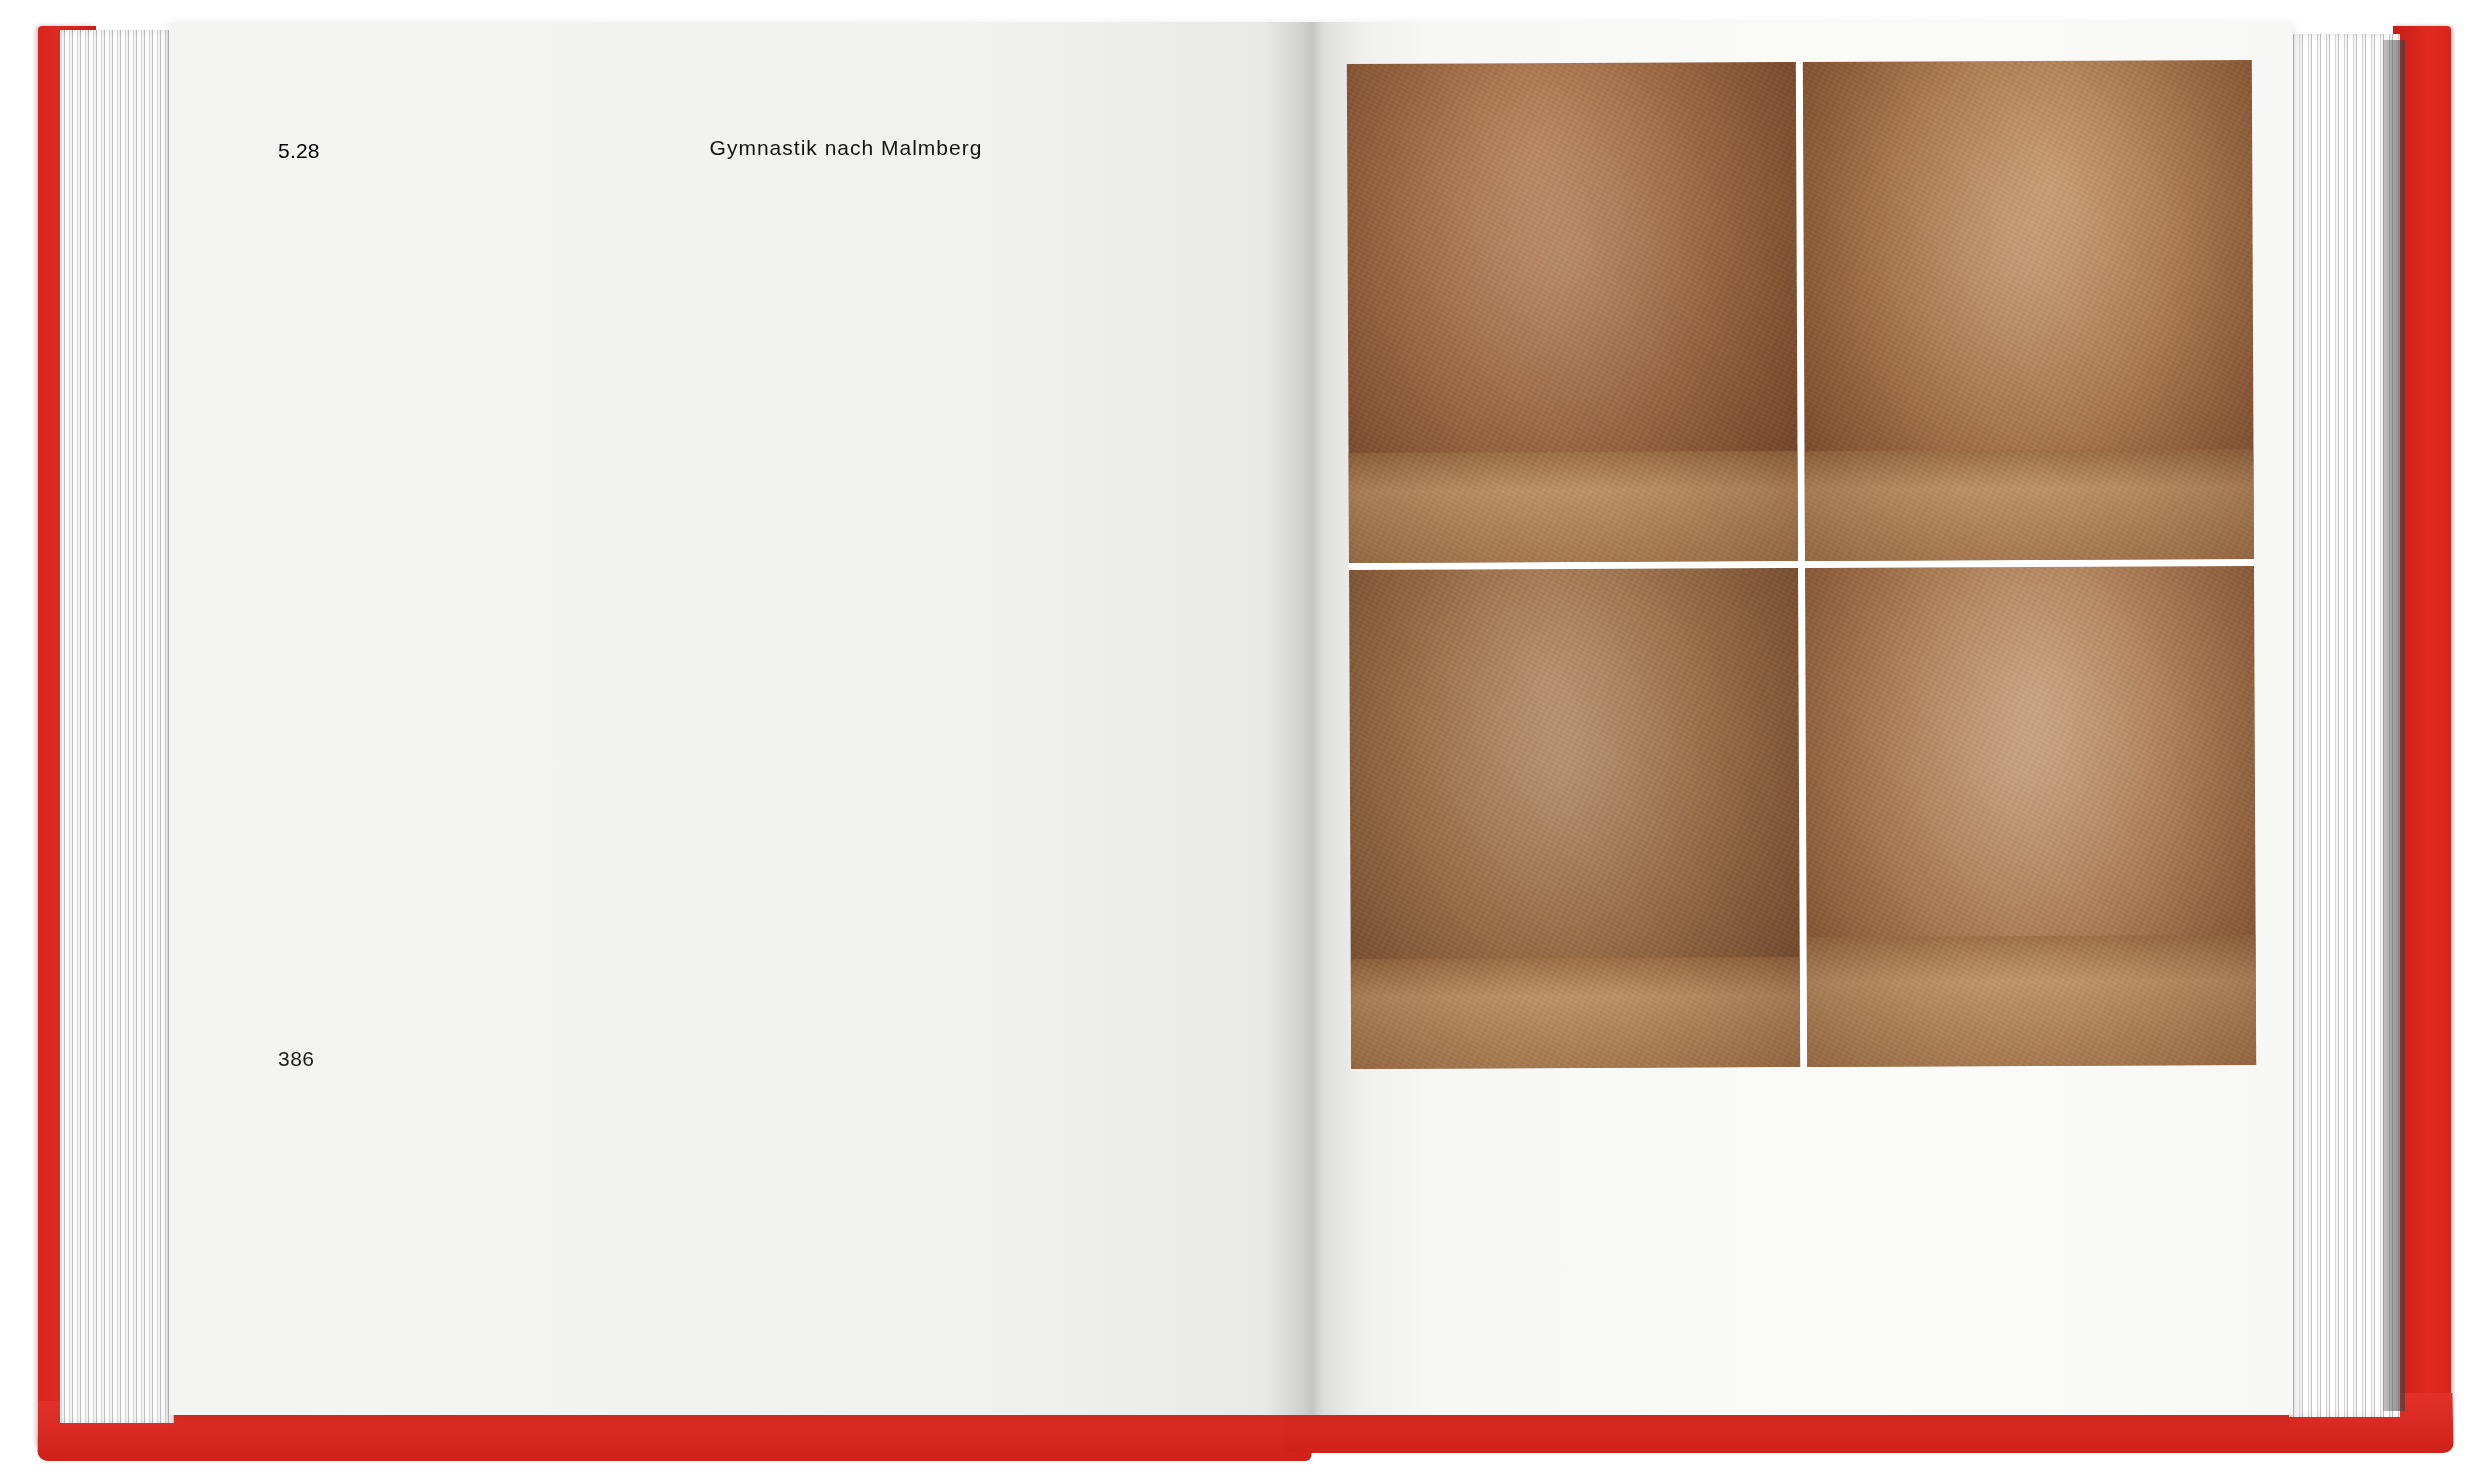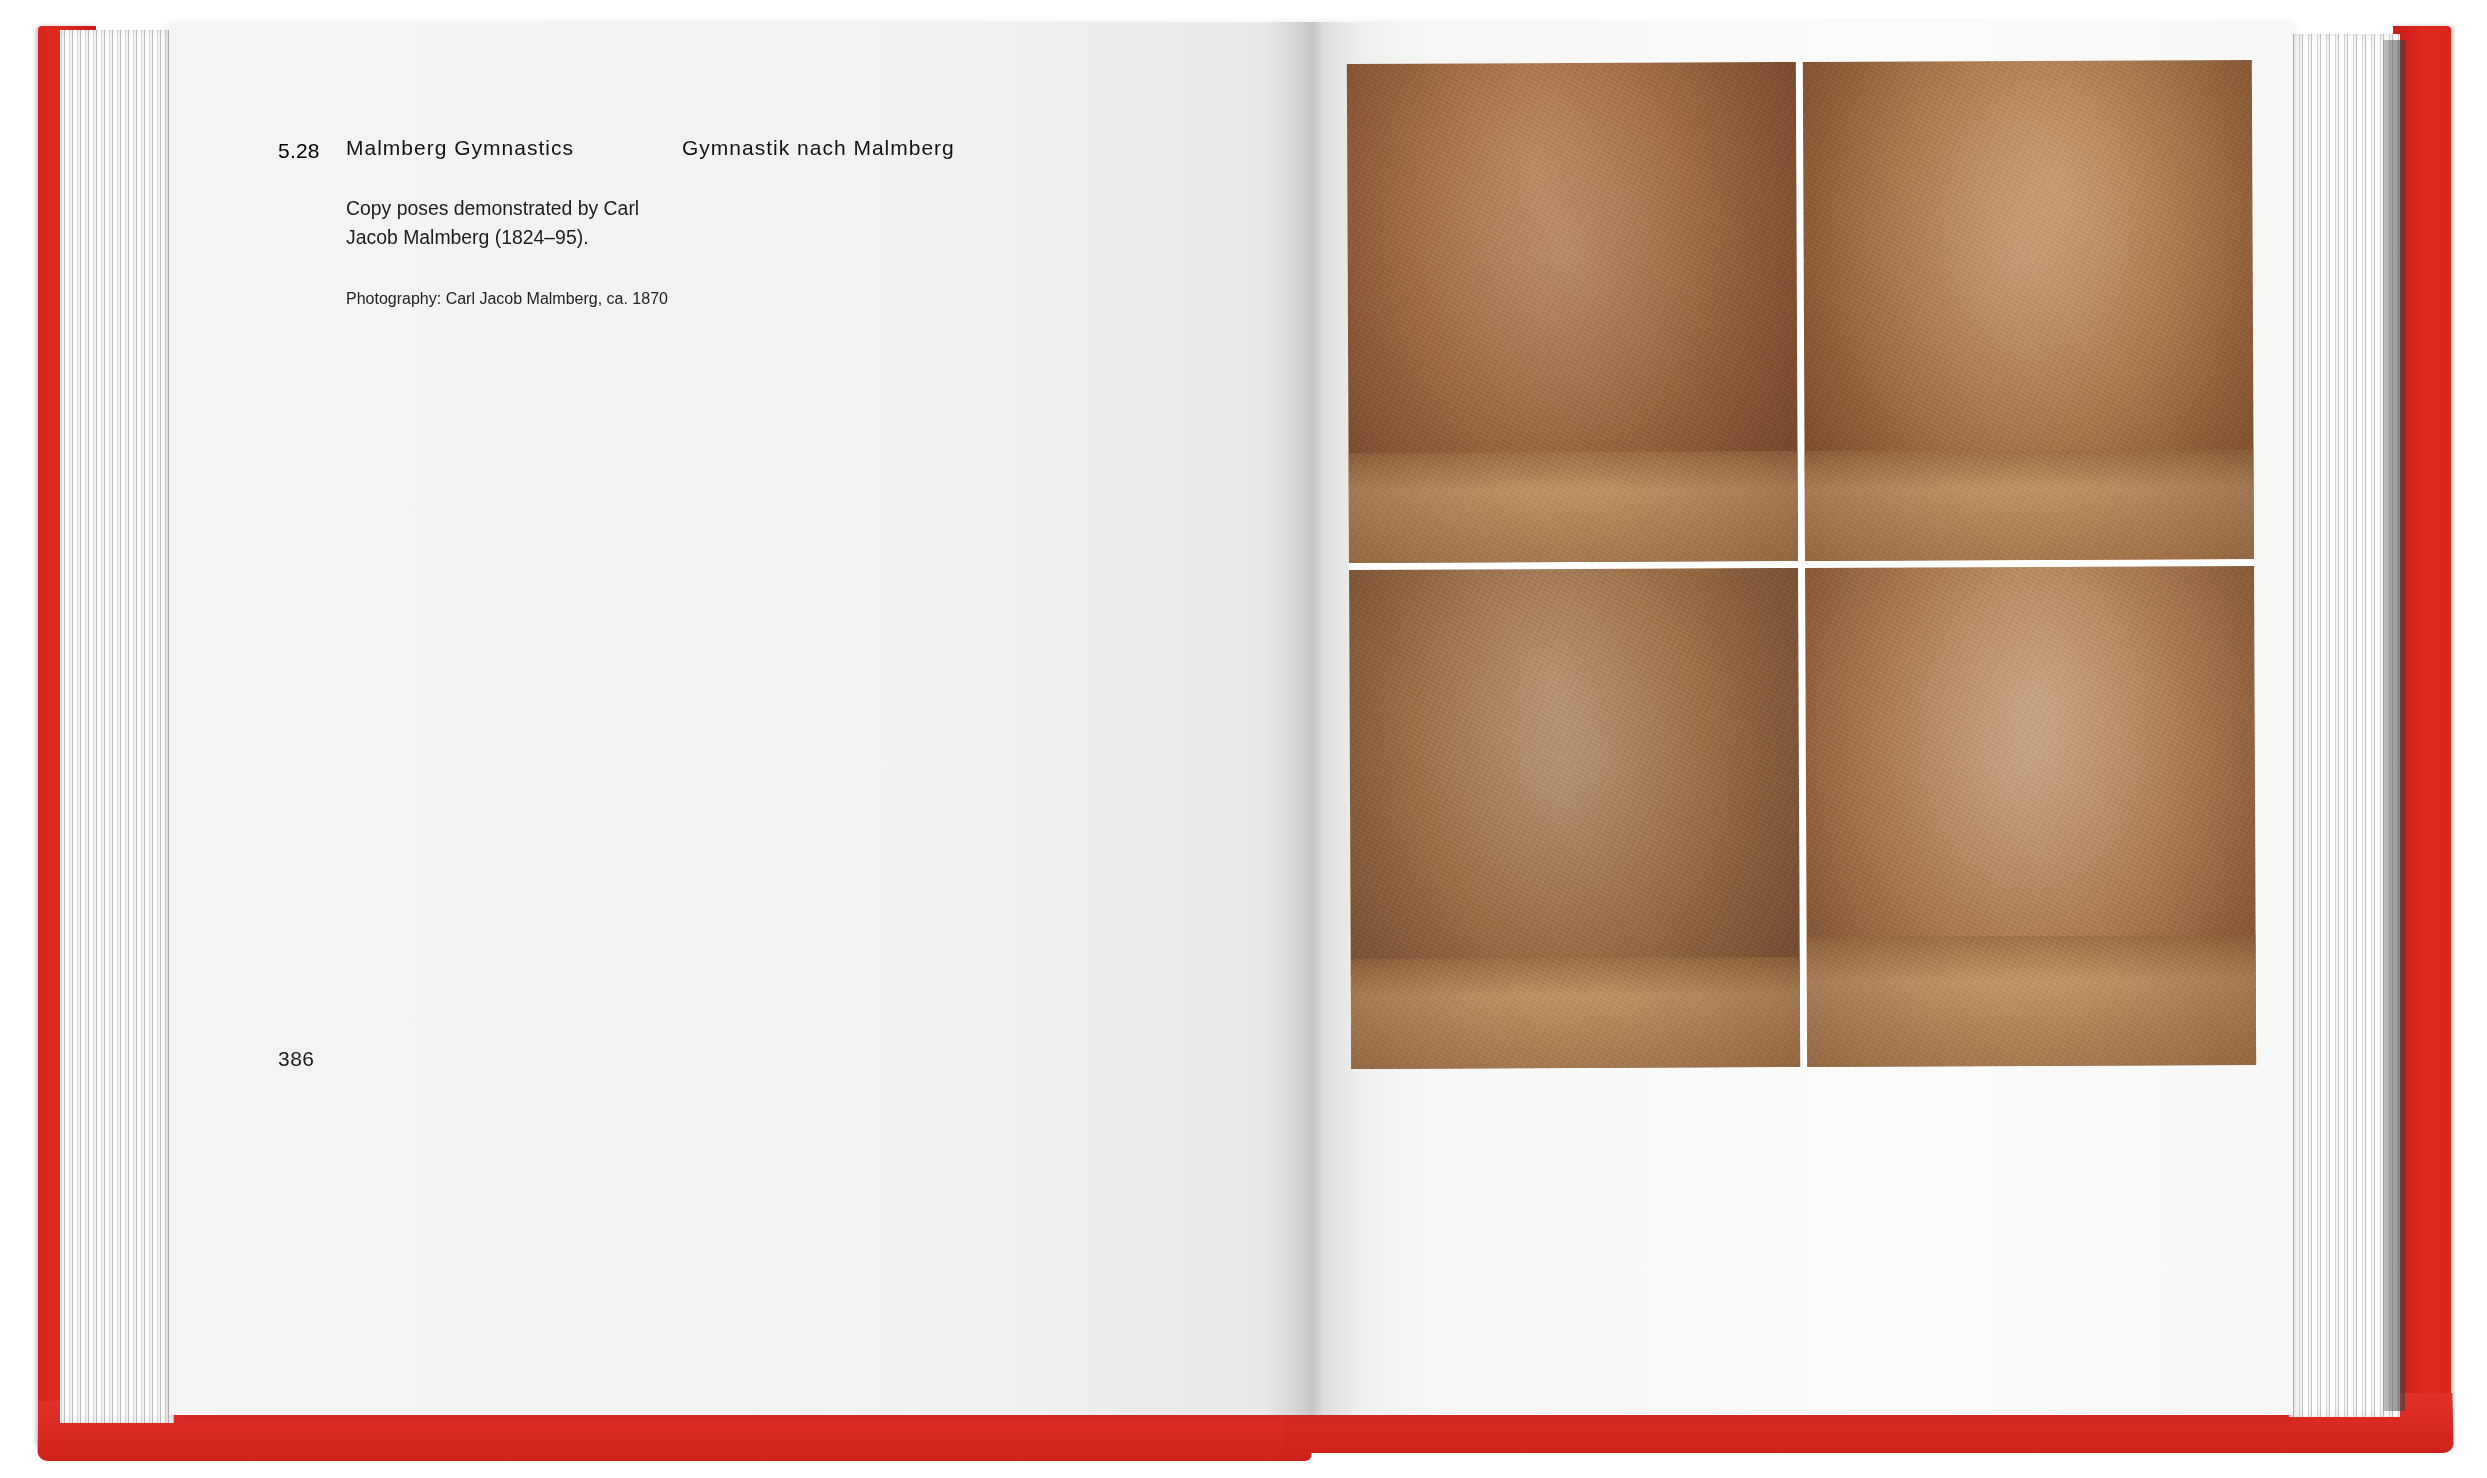--- a/index.html
+++ b/index.html
@@ -154,20 +154,21 @@
     position: absolute;
     left: 177px;
     top: 114px;
     width: 328px;
   }
   .col-de {
     position: absolute;
     left: 513px;
     top: 114px;
     width: 328px;
+    text-align: center;
   }
   .title {
     font-size: 21px;
     letter-spacing: 1px;
     margin: 0 0 34px 0;
     font-weight: 400;
     color: #131313;
   }
   .body-text {
     font-size: 19.4px;
@@ -285,25 +286,20 @@
   <div class="edges-left"></div>
   <div class="edges-right"></div>
   <div class="edge-shade-right"></div>
 
   <div class="spread">
 
     <div class="page-left">
 
       <div class="fig-num">5.28</div>
 
-      <div class="col-en">
-        <p class="title">Malmberg Gymnastics</p>
-        <p class="body-text">Copy poses demonstrated by Carl Jacob Malmberg (1824–95).</p>
-        <p class="credit">Photography: Carl Jacob Malmberg, ca. 1870</p>
-      </div>
 
       <div class="col-de">
         <p class="title">Gymnastik nach Malmberg</p>
       </div>
 
       <div class="folio">386</div>
     </div>
 
     <div class="page-right">
 

